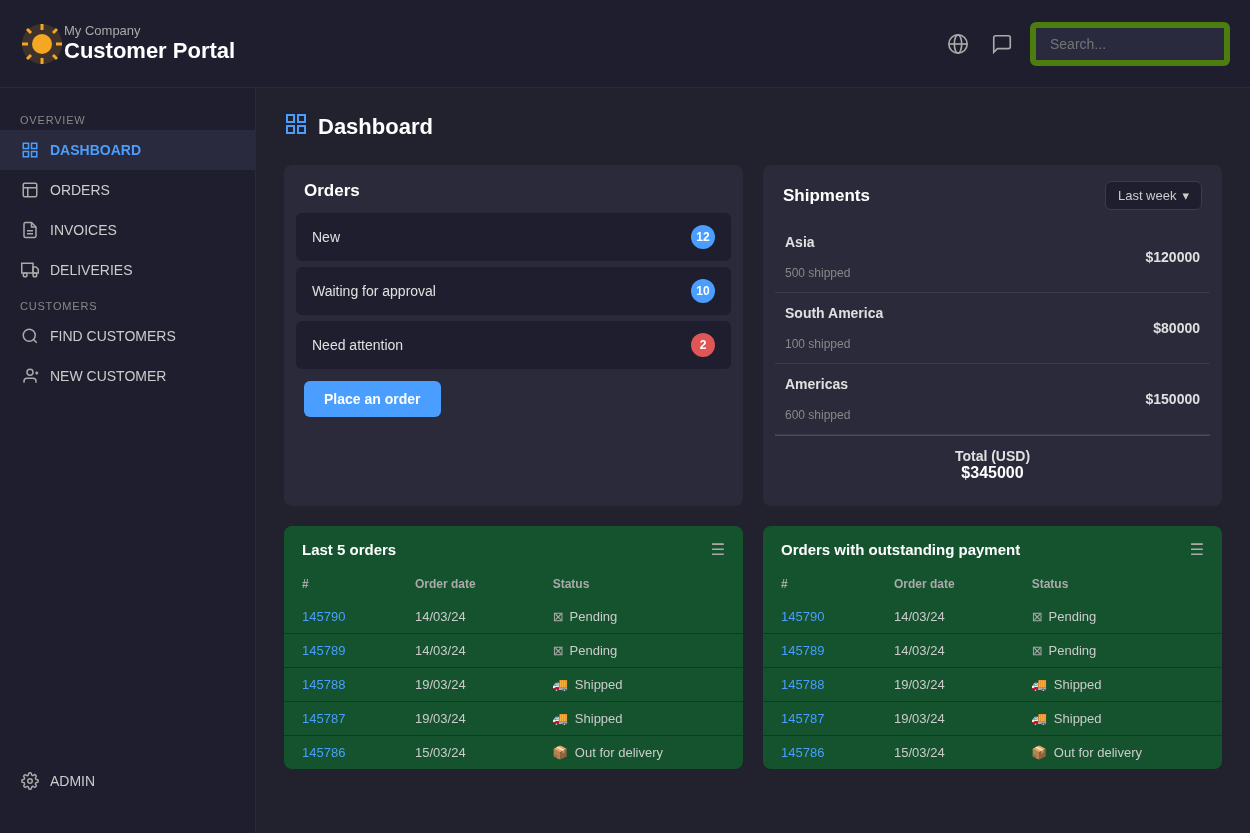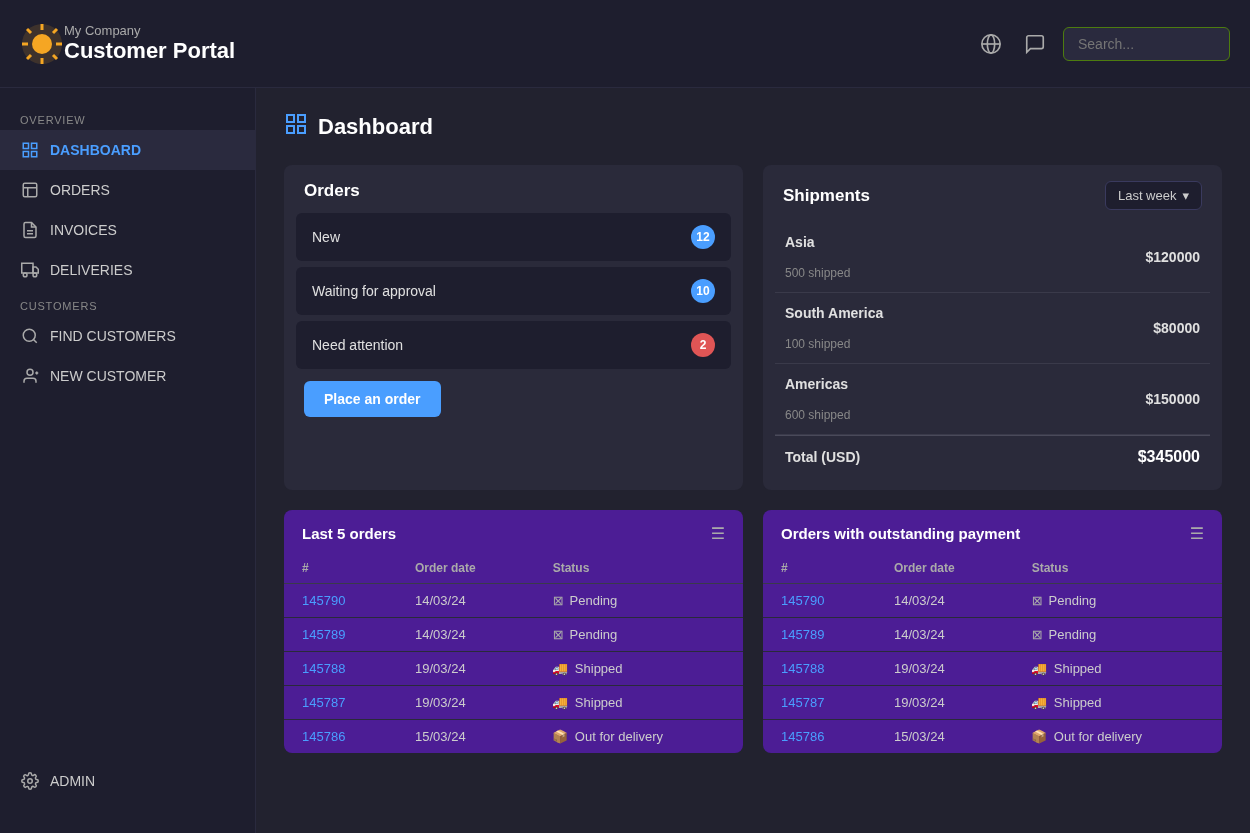--- a/index.html
+++ b/index.html
@@ -5,21 +5,21 @@
     * { box-sizing: border-box; margin: 0; padding: 0; }
     body { font-family: -apple-system, BlinkMacSystemFont, 'Segoe UI', sans-serif; background: #1a1a2e; color: #e0e0e0; display: flex; flex-direction: column; height: 833px; overflow: hidden; }
 
     
     .topbar { background: #1e1e2e; height: 88px; display: flex; align-items: center; padding: 0 20px; border-bottom: 1px solid #2a2a3e; flex-shrink: 0; }
     .company-name { display: flex; flex-direction: column; }
     .company-name .top { font-size: 13px; color: #aaa; }
     .company-name .bottom { font-size: 22px; font-weight: 700; color: #fff; }
     .topbar-right { margin-left: auto; display: flex; align-items: center; gap: 12px; }
     .topbar-icon { width: 32px; height: 32px; display: flex; align-items: center; justify-content: center; color: #aaa; cursor: pointer; }
-    .search-box { background: #2a2a3e; border: 1px solid #4d7c0f; border-radius: 6px; padding: 8px 14px; color: #aaa; font-size: 14px; width: 167px; outline: none; }
+    .search-box { background: #2a2a3e; border: 6px solid #4d7c0f; border-radius: 6px; padding: 8px 14px; color: #aaa; font-size: 14px; width: 200px; outline: none; }
 
     
     .main-layout { display: flex; flex: 1; overflow: hidden; }
 
     
     .sidebar { width: 256px; background: #1e1e2e; border-right: 1px solid #2a2a3e; display: flex; flex-direction: column; padding: 16px 0; flex-shrink: 0; }
     .sidebar-section-label { font-size: 11px; color: #888; padding: 10px 20px 4px; text-transform: uppercase; letter-spacing: 0.8px; }
     .sidebar-item { display: flex; align-items: center; gap: 10px; padding: 10px 20px; cursor: pointer; border-radius: 0; transition: background 0.1s; }
     .sidebar-item.active { background: #2a2a3e; }
     .sidebar-item .item-icon { width: 20px; height: 20px; display: flex; align-items: center; justify-content: center; color: #4a9eff; }
@@ -53,33 +53,33 @@
     .place-order-btn { margin: 0 20px 16px; background: #4a9eff; color: #fff; border: none; border-radius: 6px; padding: 10px 20px; font-size: 14px; font-weight: 600; cursor: pointer; display: inline-block; }
 
     
     .shipments-panel { background: #2a2a3a; border-radius: 8px; }
     .shipments-header { display: flex; align-items: center; justify-content: space-between; padding: 16px 20px 12px; }
     .shipments-title { font-size: 17px; font-weight: 700; color: #fff; }
     .shipments-dropdown { background: #1e1e2e; border: 1px solid #3a3a5e; border-radius: 6px; padding: 6px 12px; color: #ccc; font-size: 13px; cursor: pointer; display: flex; align-items: center; gap: 6px; }
 
     .shipment-rows { padding: 0 12px 12px; }
     .shipment-row { display: flex; justify-content: space-between; align-items: center; padding: 12px 10px; border-bottom: 1px solid #3a3a4a; }
-    .shipment-row:last-child { border-bottom: none; }
+    .shipment-row:last-child { border-bottom: none; flex-direction: column; }
     .shipment-name { font-size: 14px; color: #e0e0e0; font-weight: 600; }
     .shipment-sub { font-size: 12px; color: #888; margin-top: 16px; }
     .shipment-amount { font-size: 14px; color: #e0e0e0; font-weight: 600; text-align: right; }
     .shipment-row.undelivered .shipment-name { color: #e05555; }
     .shipment-row.undelivered .shipment-amount { color: #e05555; }
     .shipment-row.total { border-top: 1px solid #4a4a5a; }
     .shipment-row.total .shipment-name { font-size: 14px; color: #e0e0e0; font-weight: 600; }
     .shipment-row.total .shipment-amount { font-size: 16px; font-weight: 800; color: #ffffff; }
 
     
     .tables-grid { display: grid; grid-template-columns: 1fr 1fr; gap: 20px; margin-top: 20px; }
-    .table-panel { background: #4c1d95; border-radius: 8px; overflow: hidden; }
+    .table-panel { background: #14532d; border-radius: 8px; overflow: hidden; }
     .table-header { display: flex; align-items: center; justify-content: space-between; padding: 14px 18px 10px; }
     .table-title { font-size: 15px; font-weight: 700; color: #fff; }
     .table-icon { color: #aaa; font-size: 16px; }
     table { width: 100%; border-collapse: collapse; }
     th { text-align: left; padding: 8px 18px; font-size: 12px; color: #aaa; font-weight: 700; border-bottom: 1px solid #3a3a4a; }
     td { padding: 9px 18px; font-size: 13px; color: #ccc; border-bottom: 1px solid #2a2a3a; }
     tr:last-child td { border-bottom: none; }
     .order-link { color: #4a9eff; text-decoration: none; }
     .status-cell { display: flex; align-items: center; gap: 6px; }
 

